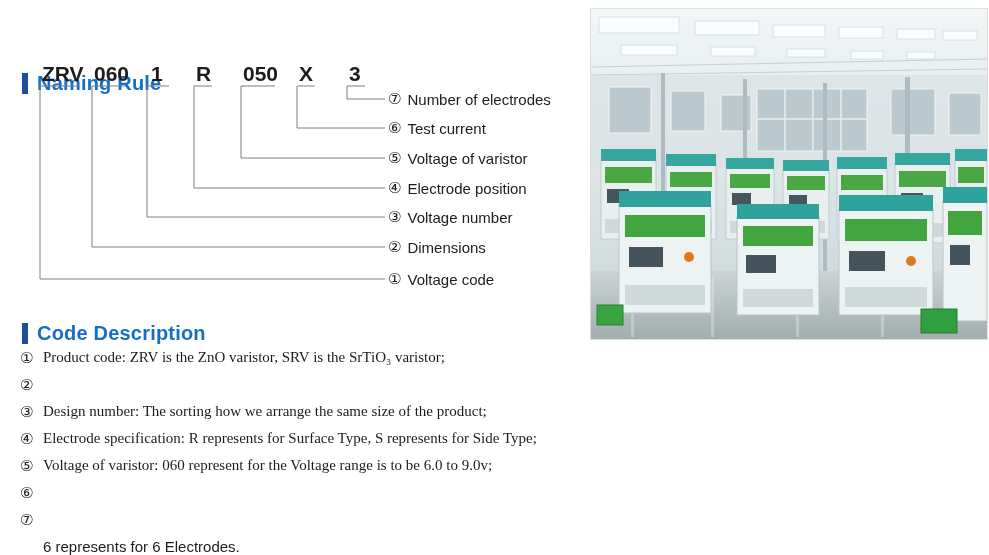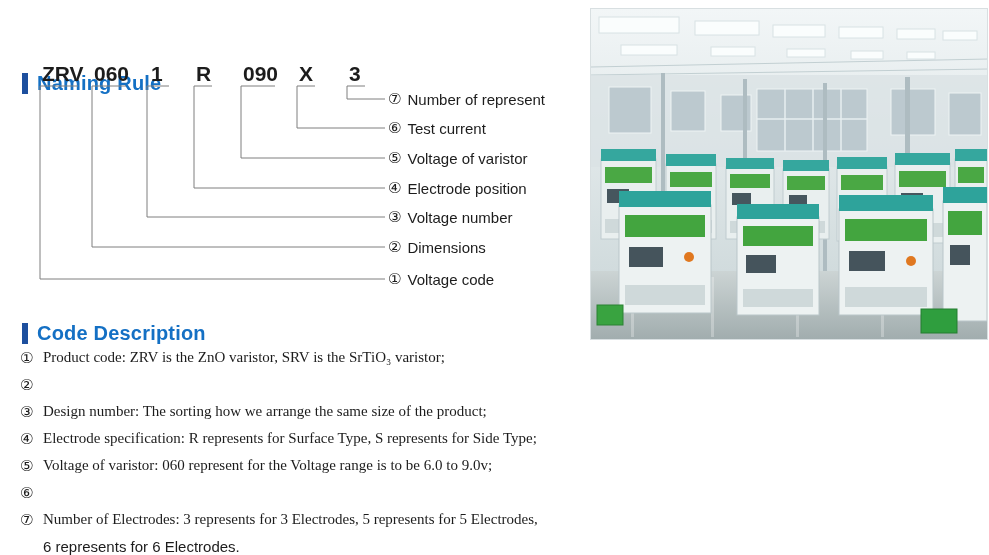--- a/index.html
+++ b/index.html
@@ -110,27 +110,27 @@
         <path d="M117 30 V161 H355"></path>
         <path d="M62 30 V191 H355"></path>
         <path d="M10 30 V223 H355"></path>
       </g>
     </svg>
 
     <span class="code" style="left:12px">ZRV</span>
     <span class="code" style="left:64px">060</span>
     <span class="code" style="left:121px">1</span>
     <span class="code" style="left:166px">R</span>
-    <span class="code" style="left:213px">090</span>
+    <span class="code" style="left:213px">050</span>
     <span class="code" style="left:269px">X</span>
     <span class="code" style="left:319px">3</span>
 
     <span class="dlabel" style="top:33px">
       <span class="num">⑦</span>
-      <span>Number of represent</span>
+      <span>Number of electrodes</span>
     </span>
     <span class="dlabel" style="top:62px">
       <span class="num">⑥</span>
       <span>Test current</span>
     </span>
     <span class="dlabel" style="top:92px">
       <span class="num">⑤</span>
       <span>Voltage of varistor</span>
     </span>
     <span class="dlabel" style="top:122px">
@@ -325,18 +325,17 @@
     </div>
     <div class="desc-line">
       <span class="num">⑤</span>
       <span class="desc-text">Voltage of varistor: 060 represent for the Voltage range is to be 6.0 to 9.0v;</span>
     </div>
     <div class="desc-line">
       <span class="num">⑥</span>
     </div>
     <div class="desc-line">
       <span class="num">⑦</span>
-      <span class="desc-text">Number of Electrodes: 3 represents for 3 Electrodes, 5 represents for 5 Electrodes,</span>
     </div>
     <div class="desc-continuation">6 represents for 6 Electrodes.</div>
   </div>
 
 </div>
 
 </body></html>

